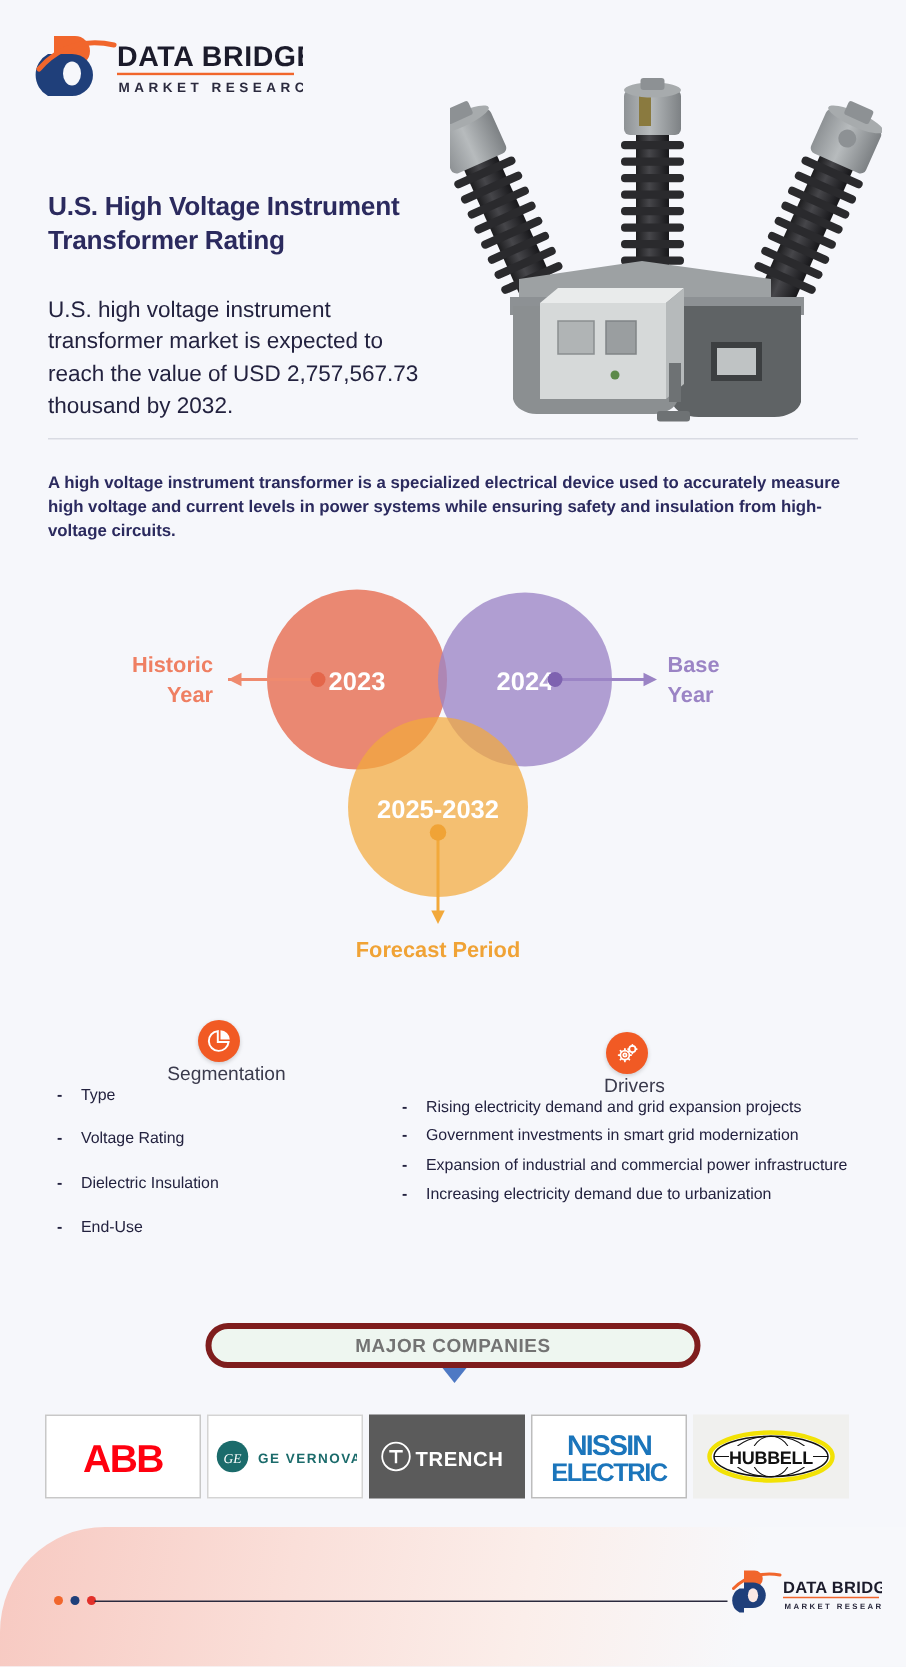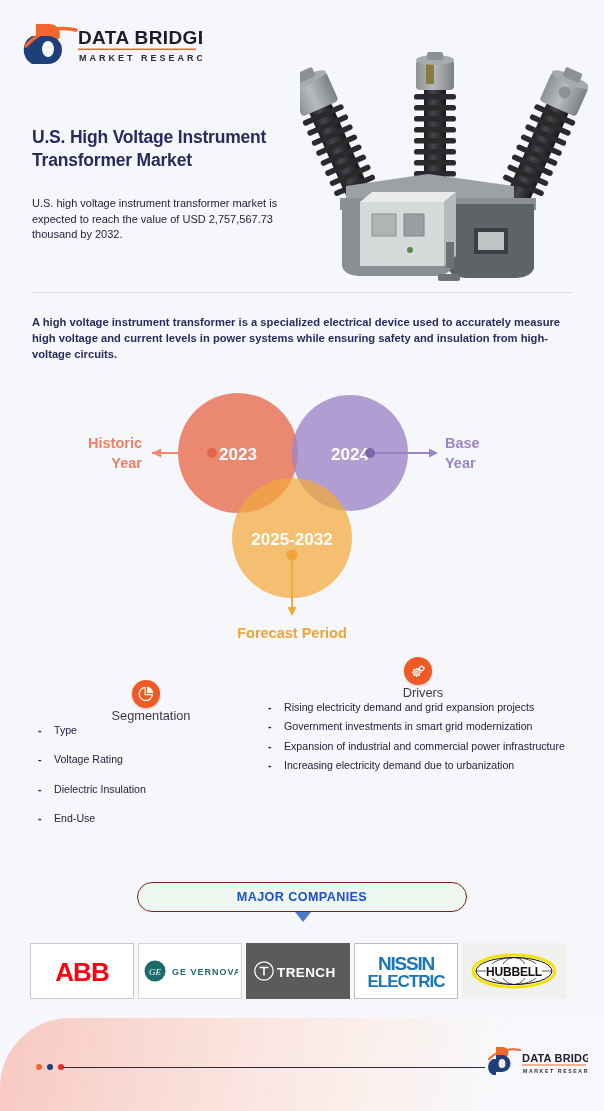--- a/index.html
+++ b/index.html
@@ -17,21 +17,21 @@
   .logo-svg { display:block; }
 
   
   .hero-title {
     position:absolute; left:32px; top:126px; width:290px;
     font-size:17.5px; font-weight:bold; line-height:1.32;
     color:#2b2a5e; letter-spacing:-0.2px;
   }
   .hero-sub {
     position:absolute; left:32px; top:196px; width:250px;
-    font-size:11px; line-height:1.42; color:#23223f;
+    font-size:15px; line-height:1.42; color:#23223f;
   }
   .hero-img { position:absolute; left:300px; top:52px; width:288px; height:236px; }
 
   
   .divider {
     position:absolute; left:32px; top:292px; width:540px; height:1px;
     background:#d9dbe3;
   }
 
   
@@ -64,23 +64,23 @@
   }
   ul.bullets.seg li { margin-bottom:13px; }
   ul.bullets.drv li { margin-bottom:3px; }
   ul.bullets li:before {
     content:"-"; position:absolute; left:6px; top:0; color:#23223f; font-weight:600;
   }
 
   
   .mc-pill {
     position:absolute; left:137px; top:882px; width:330px; height:30px;
-    border:1px solid #7f1d1d; border-radius:16px; background:#eef6f0;
+    border:4px solid #7f1d1d; border-radius:16px; background:#eef6f0;
     display:flex; align-items:center; justify-content:center;
-    font-size:12.6px; font-weight:bold; letter-spacing:.4px; color:#1d4ed8;
+    font-size:12.6px; font-weight:bold; letter-spacing:.4px; color:#737373;
   }
   .mc-arrow {
     position:absolute; left:295px; top:912px; width:0; height:0;
     border-left:8px solid transparent; border-right:8px solid transparent;
     border-top:10px solid #4e79c4;
   }
 
   .logos { position:absolute; left:30px; top:943px; width:544px; height:56px;
            display:flex; gap:4px; }
   .logo-box {
@@ -115,21 +115,21 @@
       <path d="M10 46 a16 16 0 0 1 0 -28 h4 v28 z" fill="#1f3f7a"></path>
       <path d="M14 18 h12 a14 14 0 0 1 0 28 h-12 z" fill="#1f3f7a"></path>
       <ellipse cx="26" cy="31" rx="6" ry="8" fill="#f6f7fb"></ellipse>
       <path d="M4 28 C18 12, 36 8, 54 12" stroke="#f1662c" stroke-width="3.4" fill="none" stroke-linecap="round"></path>
       <text x="56" y="26" font-family="Liberation Sans, sans-serif" font-size="19" font-weight="bold" fill="#1b1b2b" letter-spacing="0.4">DATA BRIDGE</text>
       <rect x="56" y="30.5" width="118" height="1.6" fill="#f1662c"></rect>
       <text x="57" y="43" font-family="Liberation Sans, sans-serif" font-size="9" font-weight="bold" fill="#2b2a3e" letter-spacing="3.0">MARKET RESEARCH</text>
     </svg>
   </div>
 
-  <div class="hero-title">U.S. High Voltage Instrument Transformer Market</div>
+  <div class="hero-title">U.S. High Voltage Instrument Transformer Rating</div>
   <div class="hero-sub">U.S. high voltage instrument transformer market is expected to reach the value of USD 2,757,567.73 thousand by 2032.</div>
 
   <div class="hero-img">
     <svg width="288" height="236" viewBox="0 0 288 236">
       <defs>
         <linearGradient id="metal" x1="0" y1="0" x2="1" y2="0">
           <stop offset="0" stop-color="#8e9295"></stop>
             <stop offset=".45" stop-color="#b7bbbd"></stop>
           <stop offset="1" stop-color="#7d8184"></stop>
         </linearGradient>
@@ -264,21 +264,21 @@
       <div class="sec-rule"></div>
     </div>
     <ul class="bullets seg">
       <li>Type</li>
       <li>Voltage Rating</li>
       <li>Dielectric Insulation</li>
       <li>End-Use</li>
     </ul>
   </div>
 
-  <div class="sec" style="left:262px; top:657px; width:312px;">
+  <div class="sec" style="left:262px; top:688px; width:312px;">
     <div class="sec-head">
       <div class="sec-rule-left"></div>
       <div class="sec-badge">
         <svg width="17" height="17" viewBox="0 0 17 17">
           <g fill="none" stroke="#fff" stroke-width="1.15">
             <circle cx="6.6" cy="9.4" r="3.0"></circle>
             <circle cx="6.6" cy="9.4" r="1.1"></circle>
             <g stroke-linecap="round">
               <line x1="6.6" y1="5.2" x2="6.6" y2="6.3"></line>
               <line x1="6.6" y1="12.5" x2="6.6" y2="13.6"></line>

